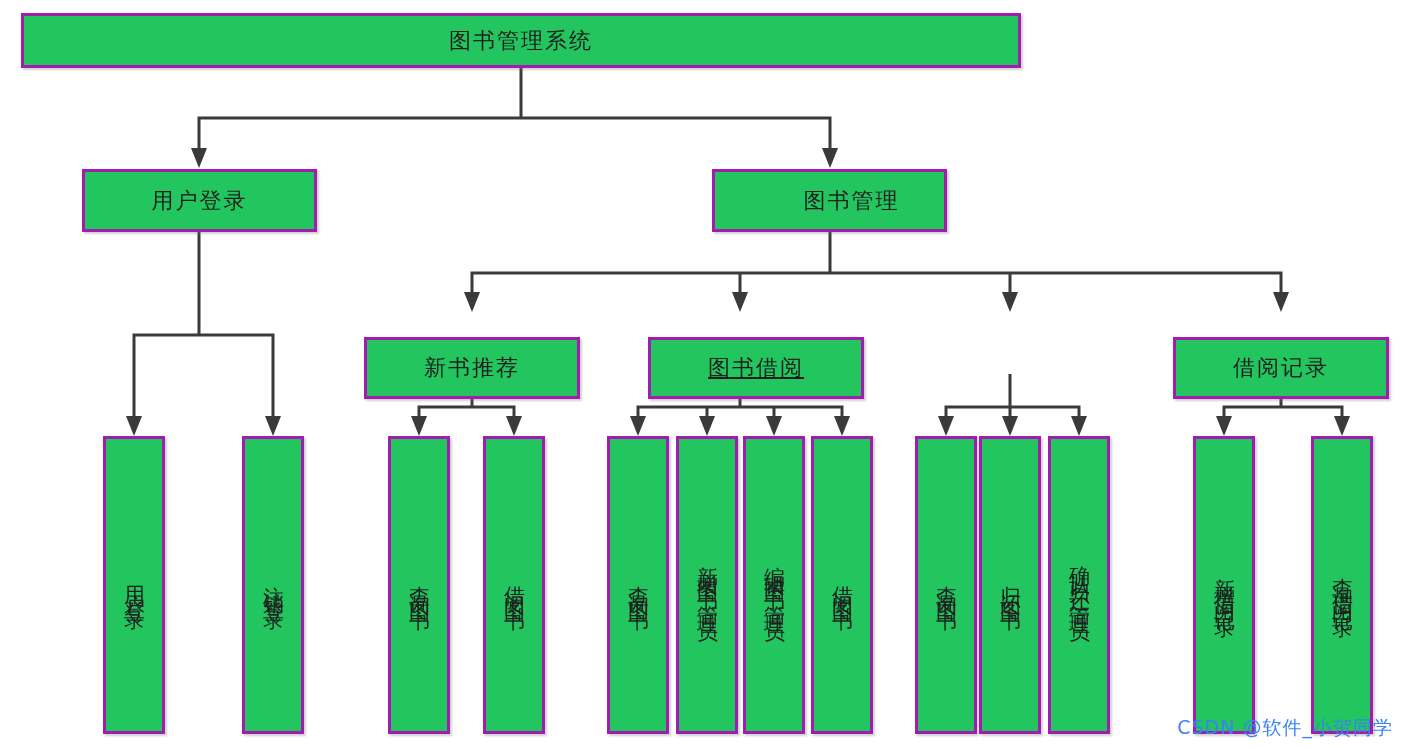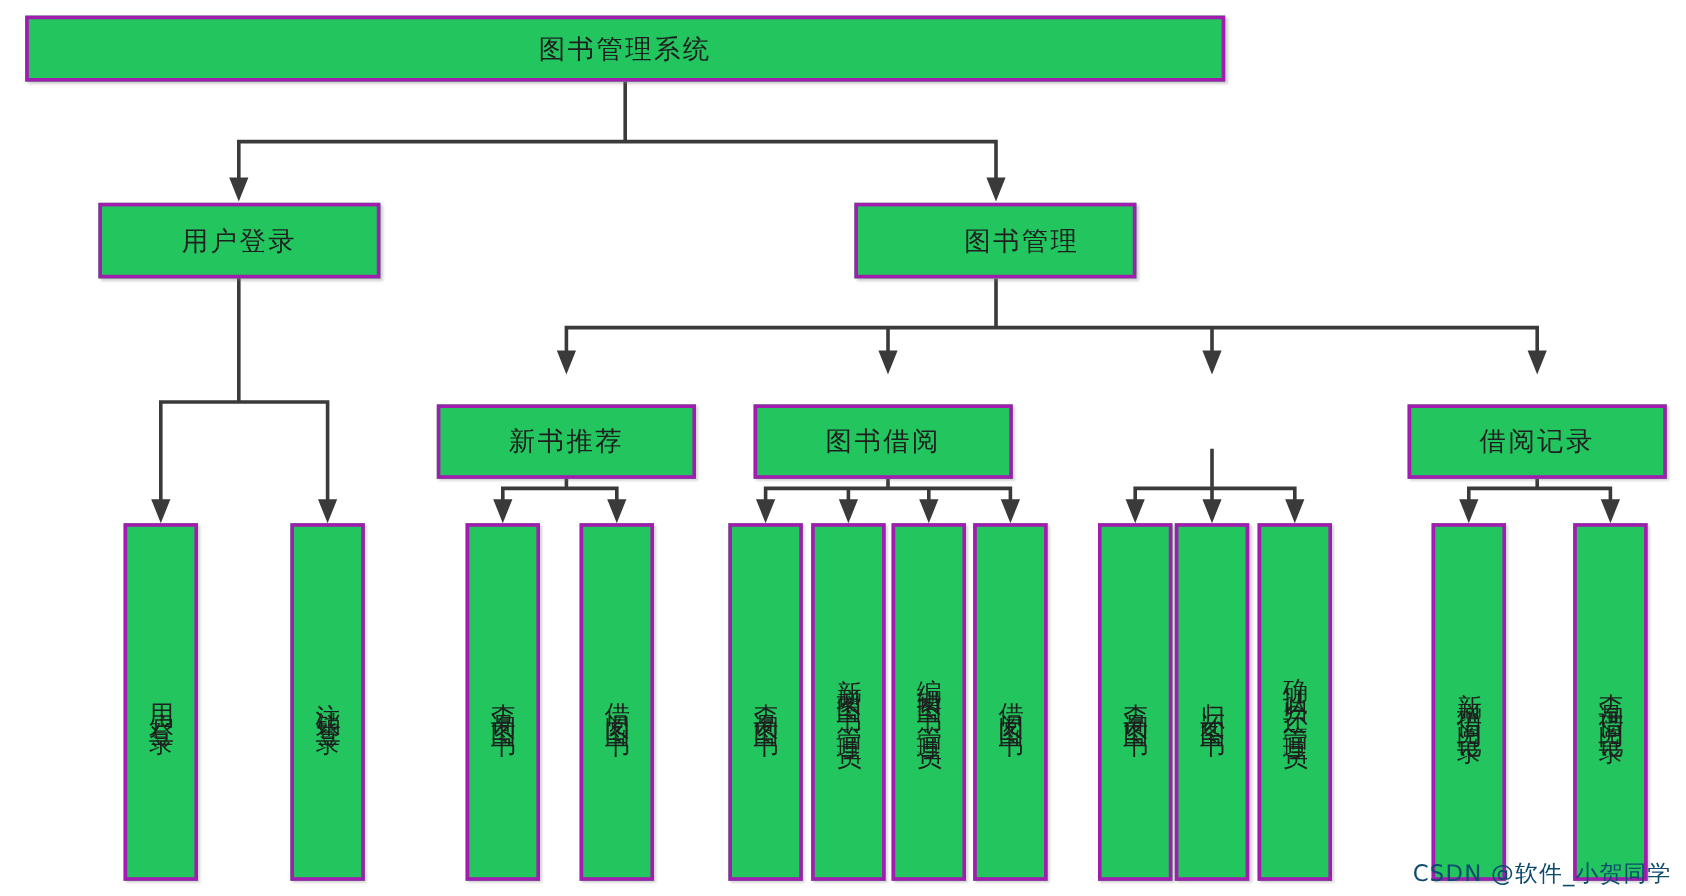--- a/index.html
+++ b/index.html
@@ -30,21 +30,21 @@
     text-orientation:mixed;
     font-size:21px;
     letter-spacing:8px;
     line-height:1;
     white-space:nowrap;
   }
   .watermark{
     position:absolute;
     right:12px;bottom:6px;
     font-size:19px;
-    color:#0c4a6e;
+    color:#3b82f6;
     letter-spacing:1px;
     white-space:nowrap;
   }
 </style>
 </head>
 <body>
 
 <div class="canvas">
 
   <svg class="wires" width="1405" height="747" viewBox="0 0 1405 747">
@@ -91,21 +91,21 @@
   <div class="box lvl2" style="left:82px;">
     <span class="h-label">用户登录</span>
   </div>
   <div class="box lvl2" style="left:712px;padding-left:44px;">
     <span class="h-label">图书管理</span>
   </div>
 
   <div class="box lvl3" style="left:364px;">
     <span class="h-label">新书推荐</span>
   </div>
-  <div class="box lvl3" style="left:628px;">
+  <div class="box lvl3" style="left:648px;text-decoration:underline;">
     <span class="h-label">图书借阅</span>
   </div>
   <div class="box lvl3" style="left:1173px;">
     <span class="h-label">借阅记录</span>
   </div>
 
   <div class="box leaf" style="left:103px;">
     <span class="v">用户登录</span>
   </div>
   <div class="box leaf" style="left:242px;">

